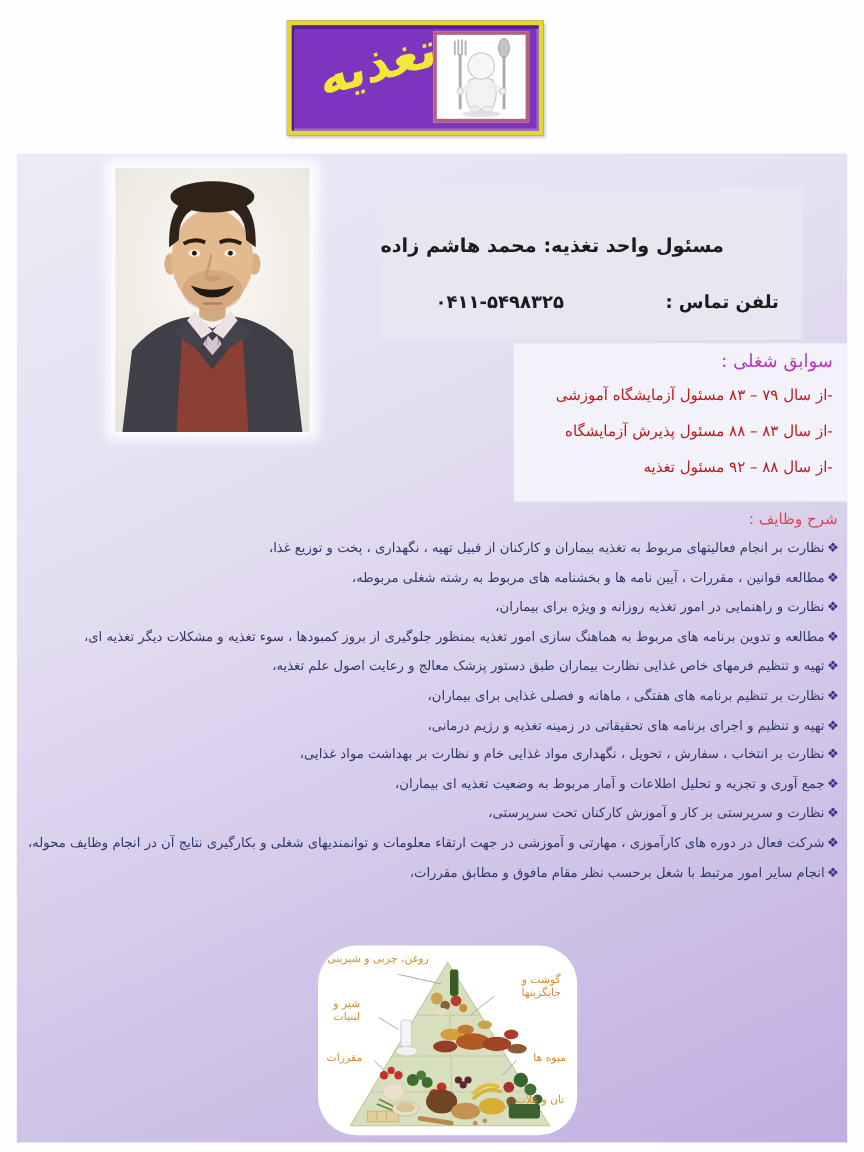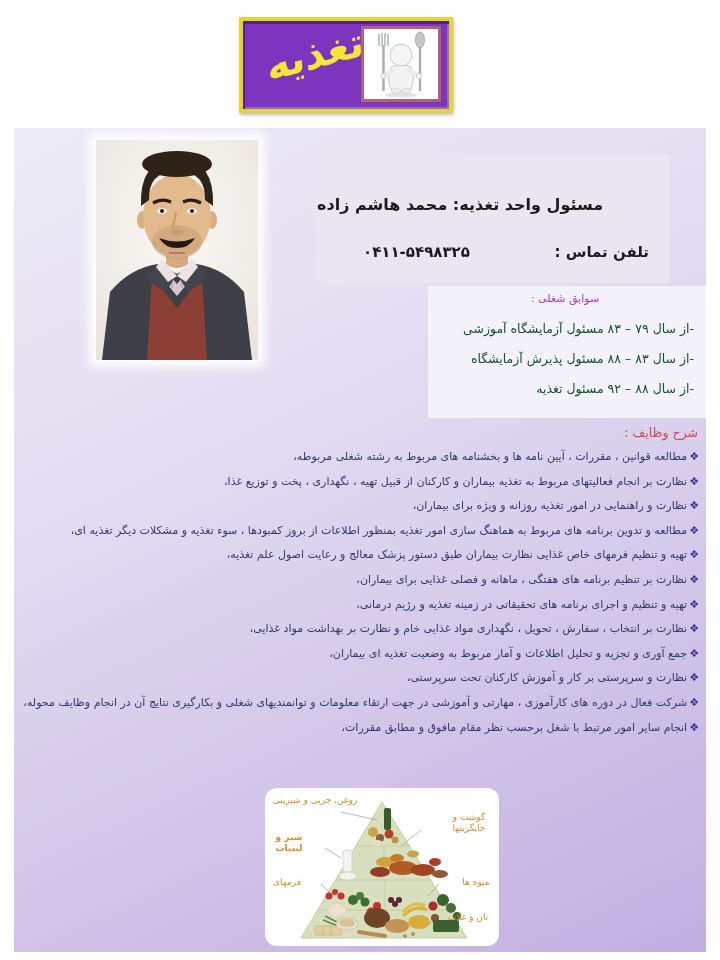--- a/index.html
+++ b/index.html
@@ -32,39 +32,39 @@
   .contact-line1 { margin-top:40px; text-align:left; font-size:16px; font-weight:bold;
     color:#1b1b1b; }
   .contact-line2 { position:absolute; top:88px; right:0; left:0; display:flex;
     justify-content:space-between; padding:0 20px 0 46px; font-size:15px; font-weight:bold;
     color:#1b1b1b; direction:rtl; }
   .phone-number { direction:ltr; unicode-bidi:bidi-override; }
 
   
   .wh-card { position:absolute; left:414px; top:158px; width:278px; height:132px;
     background:#f3f1f9; padding:6px 12px 0 8px; text-align:right; }
-  .wh-title { color:#b837b8; font-size:11px; height:22px;text-align:center; }
-  .wh-item { color:#14532d; font-size:12.5px; line-height:30px; white-space:nowrap; }
+  .wh-title { color:#b837b8; font-size:15px; height:22px; }
+  .wh-item { color:#b91c1c; font-size:12.5px; line-height:30px; white-space:nowrap; }
 
   
   .duties-title { position:absolute; top:297px; right:8px; color:#cf4a56; font-size:12.5px;margin-left:32px; }
   .duties-list { position:absolute; top:317px; right:7px; left:2px; list-style:none;
     text-align:right; }
   .duty-item { font-size:11px; line-height:24.6px; color:#31386b; white-space:nowrap; }
   .bullet { color:#3a3190; margin-left:2px; font-size:11px; }
 
   
-  .pyr-card { position:absolute; left:251px; top:660px; width:234px; height:158px;
-    background:#ffffff; border-radius:12px; overflow:hidden; }
+  .pyr-card { position:absolute; left:251px; top:660px; width:216px; height:158px;
+    background:#ffffff; border-radius:32px; overflow:hidden; }
   .pyr-card svg { position:absolute; inset:0; width:100%; height:100%; }
   .pyr-label { position:absolute; color:#d98a2e; font-size:9px; line-height:10.5px;
     text-align:center; direction:rtl; }
   .lbl-fats   { left:4px;  top:7px;   width:92px; white-space:nowrap; }
   .lbl-meat   { right:0px; top:24px;  width:60px; }
-  .lbl-dairy  { left:4px;  top:44px;  width:40px;font-weight:bold; }
+  .lbl-dairy  { left:4px;  top:44px;  width:40px; }
   .lbl-veg    { left:0px;  top:89px;  width:44px; white-space:nowrap; }
   .lbl-fruit  { right:0px; top:89px;  width:46px; white-space:nowrap; }
   .lbl-bread  { right:2px; top:124px; width:58px; white-space:nowrap; }
 </style>
 </head>
 <body>
 
 <div class="logo-box">
   <div class="logo-title">تغذیه</div>
   <div class="logo-fig-card">
@@ -145,27 +145,27 @@
 
         <div class="wh-item">-از سال ۸۳ – ۸۸ مسئول پذیرش آزمایشگاه</div>
 
         <div class="wh-item">-از سال ۸۸ – ۹۲ مسئول تغذیه</div>
       </div>
   </div>
 
   <div class="duties-title">شرح وظایف :</div>
   <ul class="duties-list">
 
+      <li class="duty-item"><span class="bullet">❖</span><span>نظارت بر انجام فعالیتهای مربوط به تغذیه بیماران و کارکنان از قبیل تهیه ، نگهداری ، پخت و توزیع غذا،</span></li>
+
       <li class="duty-item"><span class="bullet">❖</span><span>مطالعه قوانین ، مقررات ، آیین نامه ها و بخشنامه های مربوط به رشته شغلی مربوطه،</span></li>
 
-      <li class="duty-item"><span class="bullet">❖</span><span>نظارت بر انجام فعالیتهای مربوط به تغذیه بیماران و کارکنان از قبیل تهیه ، نگهداری ، پخت و توزیع غذا،</span></li>
-
       <li class="duty-item"><span class="bullet">❖</span><span>نظارت و راهنمایی در امور تغذیه روزانه و ویژه برای بیماران،</span></li>
 
-      <li class="duty-item"><span class="bullet">❖</span><span>مطالعه و تدوین برنامه های مربوط به هماهنگ سازی امور تغذیه بمنظور اطلاعات از بروز کمبودها ، سوء تغذیه و مشکلات دیگر تغذیه ای،</span></li>
+      <li class="duty-item"><span class="bullet">❖</span><span>مطالعه و تدوین برنامه های مربوط به هماهنگ سازی امور تغذیه بمنظور جلوگیری از بروز کمبودها ، سوء تغذیه و مشکلات دیگر تغذیه ای،</span></li>
 
 
       <li class="duty-item"><span class="bullet">❖</span><span>تهیه و تنظیم فرمهای خاص غذایی نظارت بیماران طبق دستور پزشک معالج و رعایت اصول علم تغذیه،</span></li>
 
       <li class="duty-item"><span class="bullet">❖</span><span>نظارت بر تنظیم برنامه های هفتگی ، ماهانه و فصلی غذایی برای بیماران،</span></li>
 
       <li class="duty-item"><span class="bullet">❖</span><span>تهیه و تنظیم و اجرای برنامه های تحقیقاتی در زمینه تغذیه و رژیم درمانی،</span></li>
 
       <li class="duty-item"><span class="bullet">❖</span><span>نظارت بر انتخاب ، سفارش ، تحویل ، نگهداری مواد غذایی خام و نظارت بر بهداشت مواد غذایی،</span></li>
 
@@ -239,18 +239,18 @@
       <ellipse cx="112" cy="138" rx="12" ry="7" fill="#c49252"></ellipse>
       <path d="M74,144 L100,148" stroke="#b98a4a" stroke-width="4" stroke-linecap="round"></path>
       <ellipse cx="134" cy="134" rx="11" ry="7" fill="#d8ae37"></ellipse>
       <rect x="148" y="132" width="26" height="12" rx="2" fill="#3c6030"></rect>
       <circle cx="120" cy="148" r="2" fill="#b9915a"></circle>
         <circle cx="128" cy="146" r="2" fill="#b9915a"></circle>
     </svg>
     <div class="pyr-label lbl-fats">روغن، چربی و شیرینی</div>
     <div class="pyr-label lbl-meat">گوشت و جایگزینها</div>
     <div class="pyr-label lbl-dairy">شیر و لبنیات</div>
-    <div class="pyr-label lbl-veg">فرمهای</div>
+    <div class="pyr-label lbl-veg">مقررات</div>
     <div class="pyr-label lbl-fruit">میوه ها</div>
     <div class="pyr-label lbl-bread">نان و غلات</div>
   </div>
 
 </div>
 
 </body></html>

